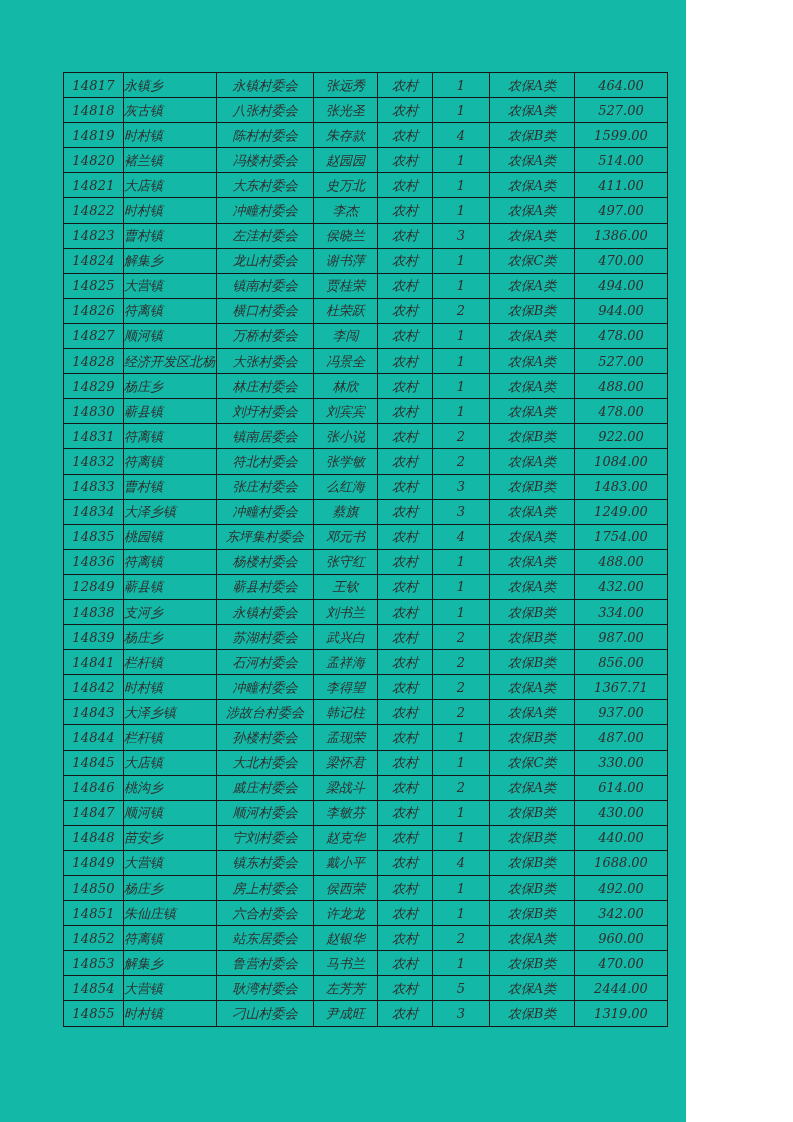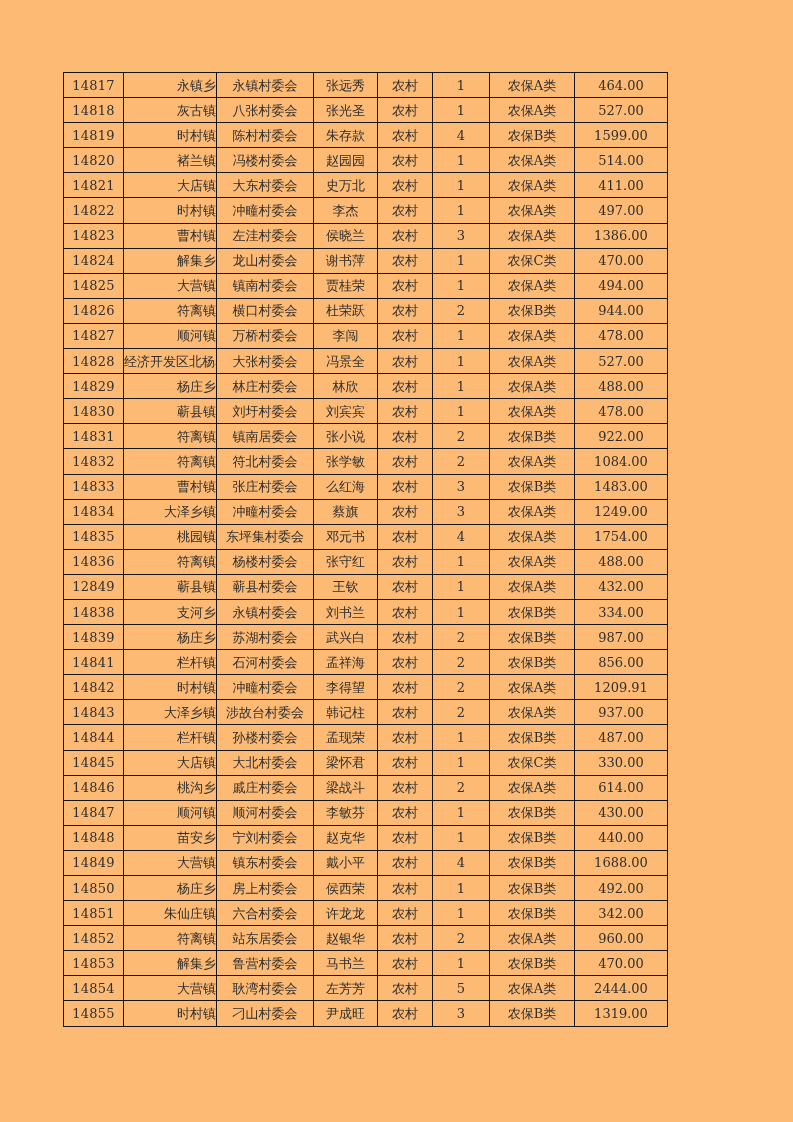--- a/index.html
+++ b/index.html
@@ -5,24 +5,25 @@
   html, body {
     margin: 0;
     padding: 0;
     background: #ffffff;
     width: 793px;
     height: 1122px;
     font-family: "DejaVu Serif", "Liberation Serif", serif;
   }
   .page {
     position: relative;
-    width: 793px;
+    width: 686px;
     height: 1122px;
-    background: #fdba74;
+    background: #14b8a6;
     overflow: hidden;
+    font-style: italic;
   }
   .sheet {
     position: absolute;
     left: 63px;
     top: 72px;
   }
   table.grid {
     border-collapse: collapse;
     table-layout: fixed;
     width: 604px;
@@ -47,21 +48,21 @@
   col.c-type     { width: 55px; }
   col.c-count    { width: 57px; }
   col.c-category { width: 85px; }
   col.c-amount   { width: 93px; }
 
   td.id-cell { font-size: 12.5px; letter-spacing: 0.2px; }
   td.township-cell span {
     display: block;
     overflow: hidden;
     white-space: nowrap;
-    text-align: right;
+    text-align: left;
   }
   td.amount-cell {
     text-align: right;
     padding-right: 28px;
     font-size: 12.5px;
     margin-top: 10px;
   }
 </style>
 </head>
 <body>
@@ -371,21 +372,21 @@
           <tr>
             <td class="id-cell">14842</td>
             <td class="township-cell">
               <span>时村镇</span>
             </td>
             <td class="village-cell">冲疃村委会</td>
             <td class="name-cell">李得望</td>
             <td class="type-cell">农村</td>
             <td class="count-cell">2</td>
             <td class="category-cell">农保A类</td>
-            <td class="amount-cell">1209.91</td>
+            <td class="amount-cell">1367.71</td>
           </tr>
           <tr>
             <td class="id-cell">14843</td>
             <td class="township-cell">
               <span>大泽乡镇</span>
             </td>
             <td class="village-cell">涉故台村委会</td>
             <td class="name-cell">韩记柱</td>
             <td class="type-cell">农村</td>
             <td class="count-cell">2</td>

